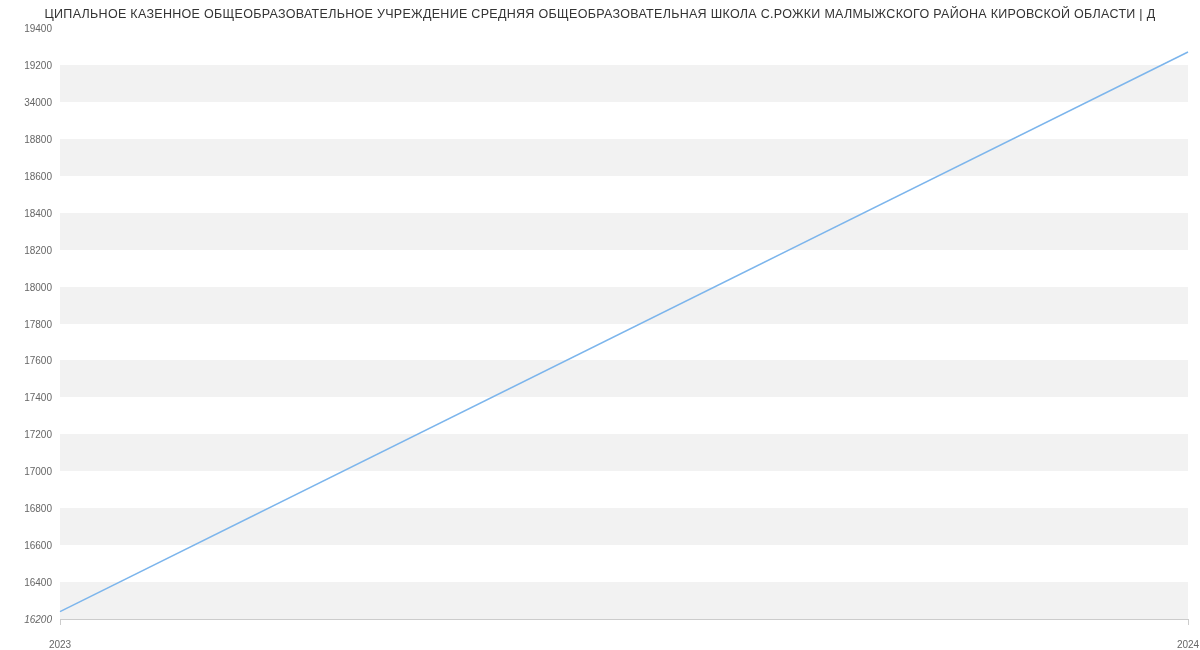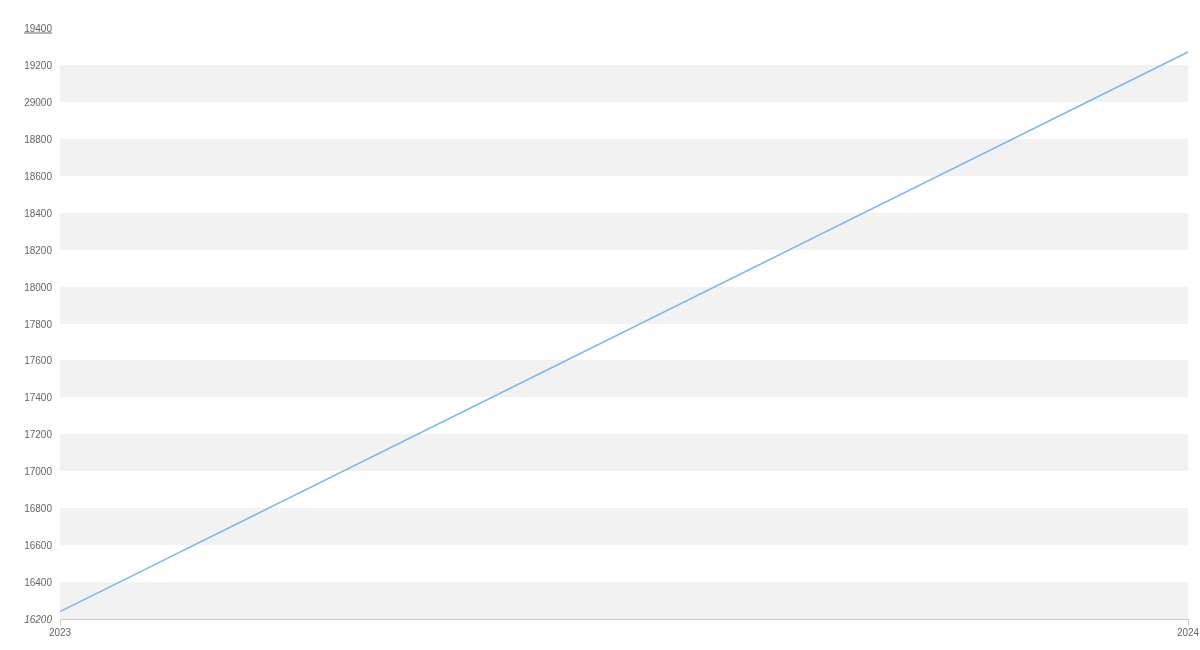--- a/index.html
+++ b/index.html
@@ -43,21 +43,21 @@
       right: 100%;
       margin-right: 8px;
       font-size: 10px;
       color: #666666;
       transform: translateY(-50%);
       white-space: nowrap;
     }
     .x-tick-label {
       position: absolute;
       top: 100%;
-      margin-top: 8px;
+      margin-top: 20px;
       font-size: 10px;
       color: #666666;
       transform: translateX(-50%);
       white-space: nowrap;
     }
     .x-tick-mark {
       position: absolute;
       width: 1px;
       height: 6px;
       background: #cccccc;
@@ -74,20 +74,21 @@
     .data-line {
       fill: none;
       stroke: #7cb5ec;
       stroke-width: 1.5;
     }
   </style>
 </head>
 <body>
 
 <div class="chart-container">
+  <div class="chart-title">ЦИПАЛЬНОЕ КАЗЕННОЕ ОБЩЕОБРАЗОВАТЕЛЬНОЕ УЧРЕЖДЕНИЕ СРЕДНЯЯ ОБЩЕОБРАЗОВАТЕЛЬНАЯ ШКОЛА С.РОЖКИ МАЛМЫЖСКОГО РАЙОНА КИРОВСКОЙ ОБЛАСТИ | Д</div>
   <div class="plot-area" id="plot-area">
       <div class="band" style="top: 6.25%; height: 6.25%;"></div>
       <div class="band" style="top: 18.75%; height: 6.25%;"></div>
       <div class="band" style="top: 31.25%; height: 6.25%;"></div>
       <div class="band" style="top: 43.75%; height: 6.25%;"></div>
       <div class="band" style="top: 56.25%; height: 6.25%;"></div>
       <div class="band" style="top: 68.75%; height: 6.25%;"></div>
       <div class="band" style="top: 81.25%; height: 6.25%;"></div>
       <div class="band" style="top: 93.75%; height: 6.25%;"></div>
     <svg class="line-svg" preserveAspectRatio="none" id="line-svg" viewBox="0 0 1128 591">
@@ -100,21 +101,21 @@
       <div class="y-tick-label" style="top: 75%;">17000</div>
       <div class="y-tick-label" style="top: 68.75%;">17200</div>
       <div class="y-tick-label" style="top: 62.5%;">17400</div>
       <div class="y-tick-label" style="top: 56.25%;">17600</div>
       <div class="y-tick-label" style="top: 50%;">17800</div>
       <div class="y-tick-label" style="top: 43.75%;">18000</div>
       <div class="y-tick-label" style="top: 37.5%;">18200</div>
       <div class="y-tick-label" style="top: 31.25%; margin-left: 32px;">18400</div>
       <div class="y-tick-label" style="top: 25%;">18600</div>
       <div class="y-tick-label" style="top: 18.75%;">18800</div>
-      <div class="y-tick-label" style="top: 12.5%;">29000</div>
+      <div class="y-tick-label" style="top: 12.5%;">34000</div>
       <div class="y-tick-label" style="top: 6.25%; text-align: right;">19200</div>
-      <div class="y-tick-label" style="top: 0%; text-decoration: underline;">19400</div>
+      <div class="y-tick-label" style="top: 0%;">19400</div>
       <div class="x-tick-mark" style="left: 0%;"></div>
       <div class="x-tick-label" style="left: 0%;">2023</div>
       <div class="x-tick-mark" style="left: 100%;"></div>
       <div class="x-tick-label" style="left: 100%;">2024</div>
     </div>
 </div>
 
 </body></html>

